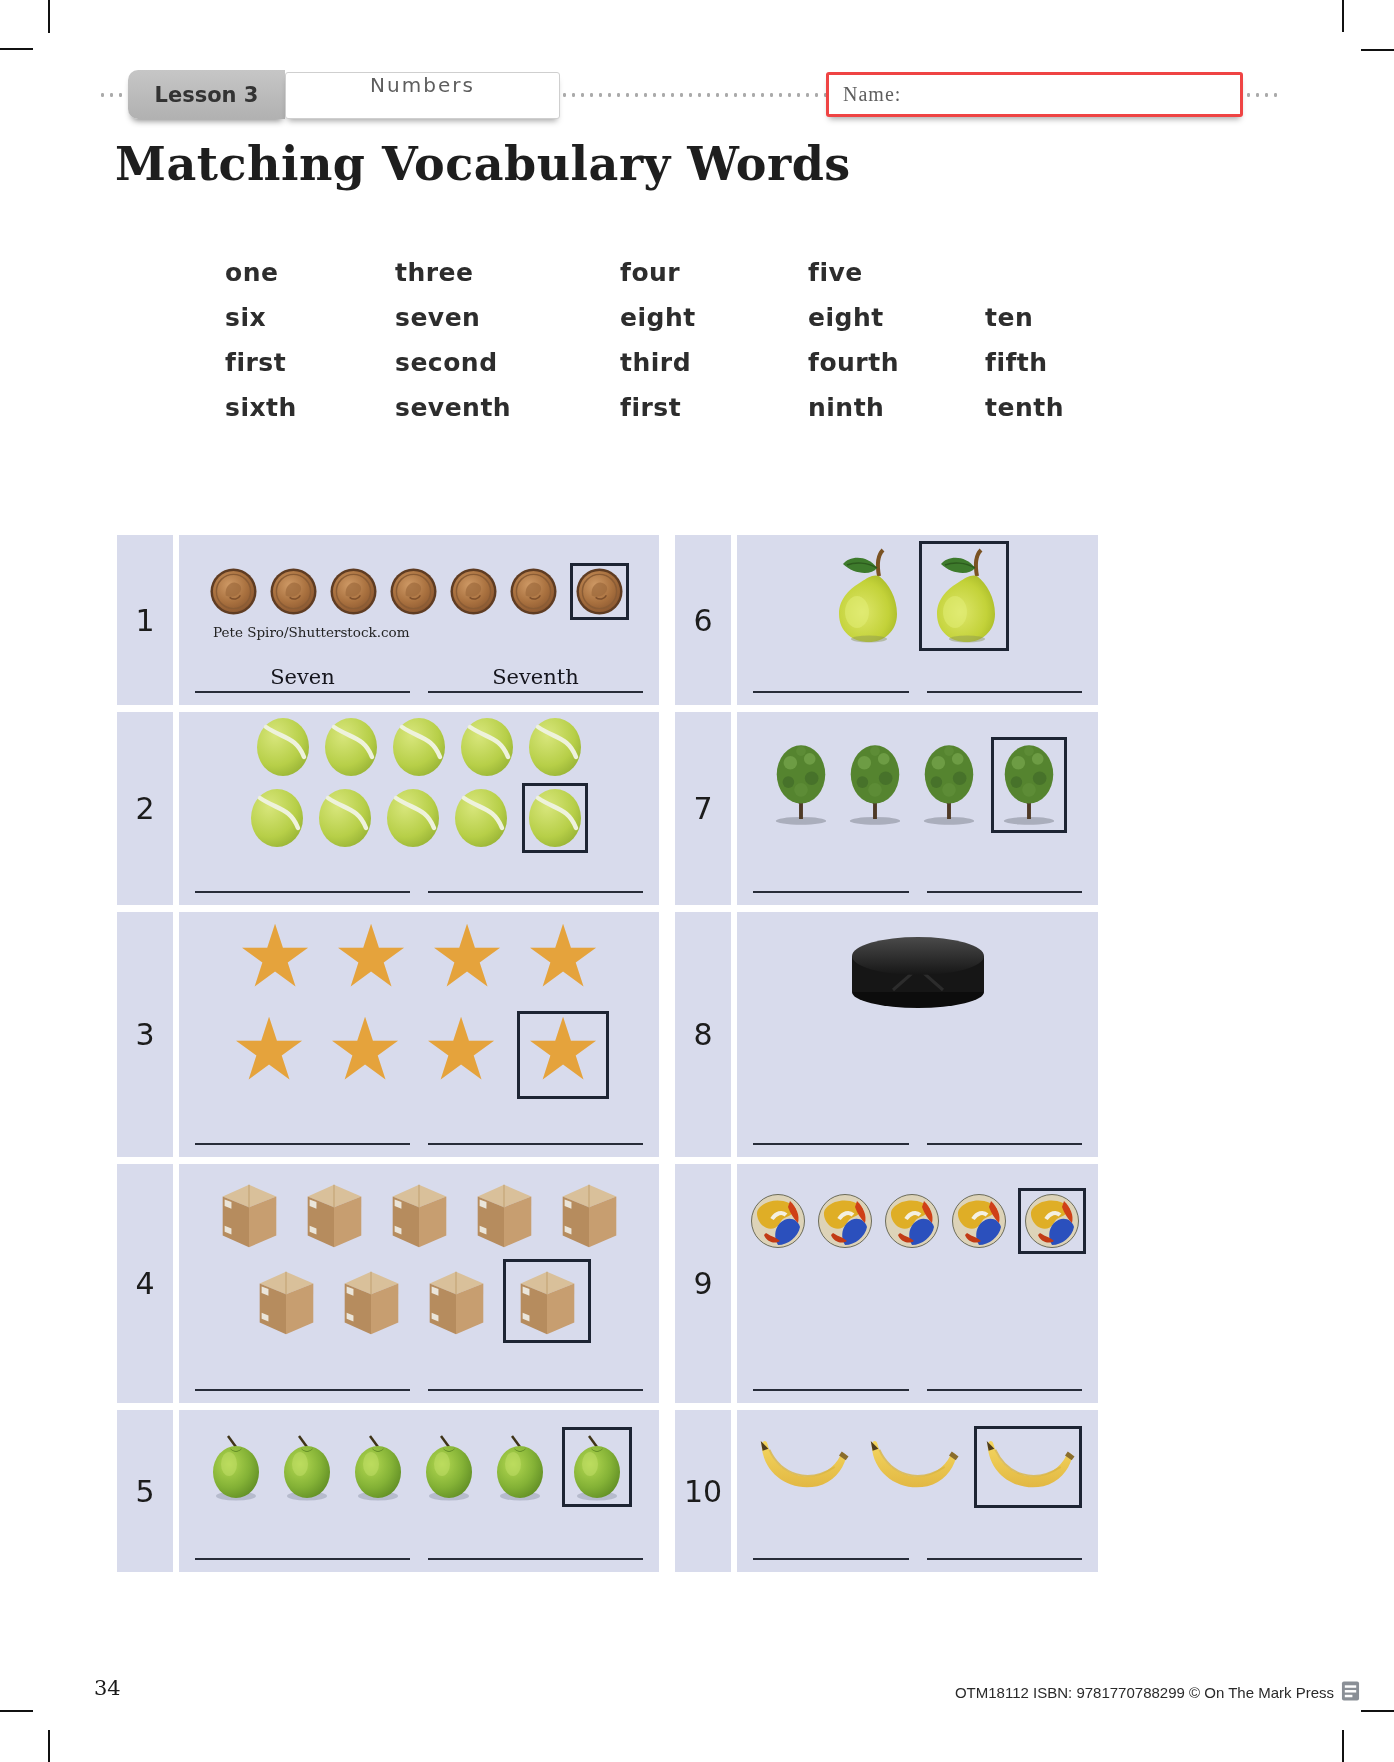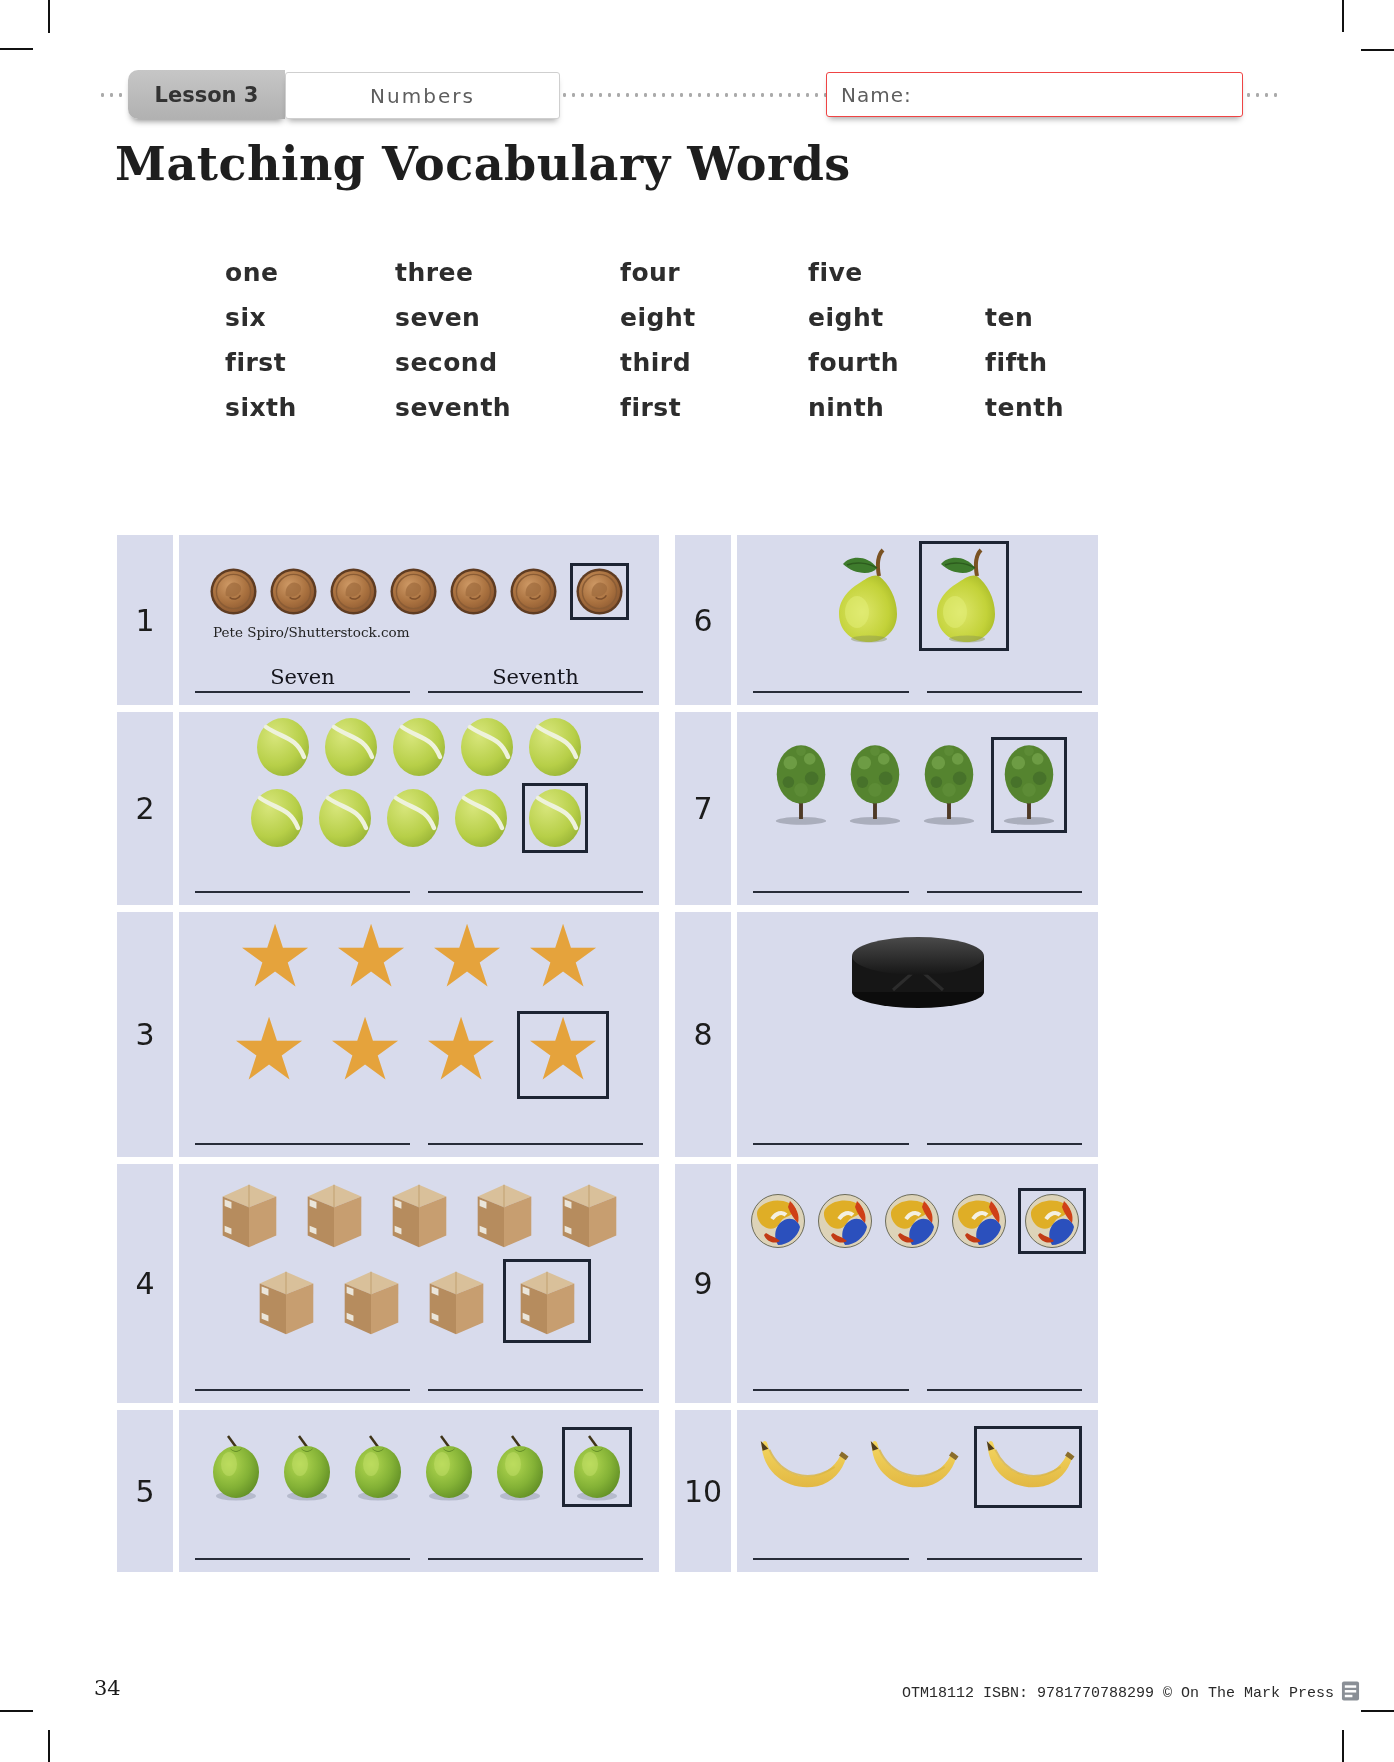--- a/index.html
+++ b/index.html
@@ -13,28 +13,28 @@
   .dotseg{position:absolute;top:92px;height:6px;
           background-image:radial-gradient(circle,#ababab 1.7px,transparent 2px);
           background-size:9px 6px;background-repeat:repeat-x;}
   .lesson-tab{position:absolute;left:128px;top:70px;width:157px;height:49px;
       background:linear-gradient(#c6c6c6,#b1b1b1);border-radius:10px 0 0 10px;
       display:flex;align-items:center;justify-content:center;
       font-size:21px;font-weight:bold;color:#333;
       box-shadow:0 5px 6px -3px rgba(0,0,0,.45);}
   .subject-box{position:absolute;left:285px;top:72px;width:273px;height:45px;
       background:#fff;border:1px solid #cfcfcf;border-radius:3px;
-      display:flex;align-items:center;justify-content:center;
+      display:flex;justify-content:center;
       font-size:20px;color:#5e5e5e;letter-spacing:2px;
       box-shadow:0 5px 6px -3px rgba(0,0,0,.35);}
   .name-box{position:absolute;left:826px;top:72px;width:417px;height:45px;
-      background:#fff;border:1px solid #ef4444;border-radius:3px;
+      background:#fff;border:3px solid #ef4444;border-radius:3px;
       display:flex;align-items:center;padding-left:14px;box-sizing:border-box;
       font-size:20px;color:#5e5e5e;letter-spacing:1px;
-      box-shadow:0 5px 6px -3px rgba(0,0,0,.35);}
+      box-shadow:0 5px 6px -3px rgba(0,0,0,.35);font-family:Liberation Serif, serif;}
 
   
   .page-title{position:absolute;left:115px;top:137px;
       font-family:"DejaVu Serif","Liberation Serif",serif;font-weight:800;
       font-size:46px;color:#1e1e1e;letter-spacing:.5px;}
   #wordlist{position:absolute;left:225px;top:234px;width:960px;margin-top:24px;}
   .wordrow{display:grid;grid-template-columns:170px 225px 188px 177px auto;height:45px;
       font-size:25px;font-weight:bold;color:#2d2d2d;letter-spacing:.5px;}
   .instructions{position:absolute;left:115px;top:424px;width:1120px;
       font-size:27px;color:#414141;letter-spacing:1px;line-height:45px;}
@@ -68,21 +68,21 @@
   .it-puck{width:170px;height:100px}         .cell-puck .items{justify-content:flex-start;padding-top:4px}
   .it-marble{width:56px;height:56px}         .cell-marble .itemrow{gap:11px}
   .cell-marble .items{justify-content:flex-start;padding-top:16px}
   .it-banana{width:96px;height:72px}         .cell-banana .itemrow{gap:14px}
   .cell-penny .items{justify-content:flex-start;padding-top:20px;gap:2px}
 
   
   .page-num{position:absolute;left:58px;top:1676px;
       font-family:"DejaVu Serif","Liberation Serif",serif;font-size:21px;color:#1a1a1a;margin-left:36px;}
   .imprint{position:absolute;right:34px;top:1680px;display:flex;align-items:center;gap:7px;
-      font-family:Liberation Mono, monospace;font-size:15px;color:#2a2a2a;}
+      font-family:Liberation Sans, sans-serif;font-size:15px;color:#2a2a2a;}
   .imprint svg{width:19px;height:22px;}
 </style>
 </head>
 <body>
 
 <div class="sheet">
 
   <svg width="0" height="0" style="position:absolute" aria-hidden="true">
     <defs>
       <radialGradient id="g-penny" cx="40%" cy="35%" r="70%">

